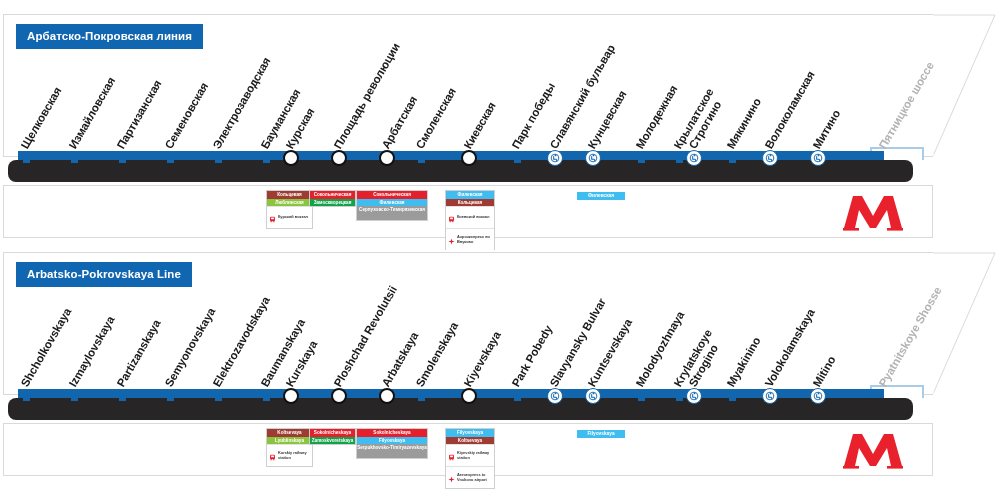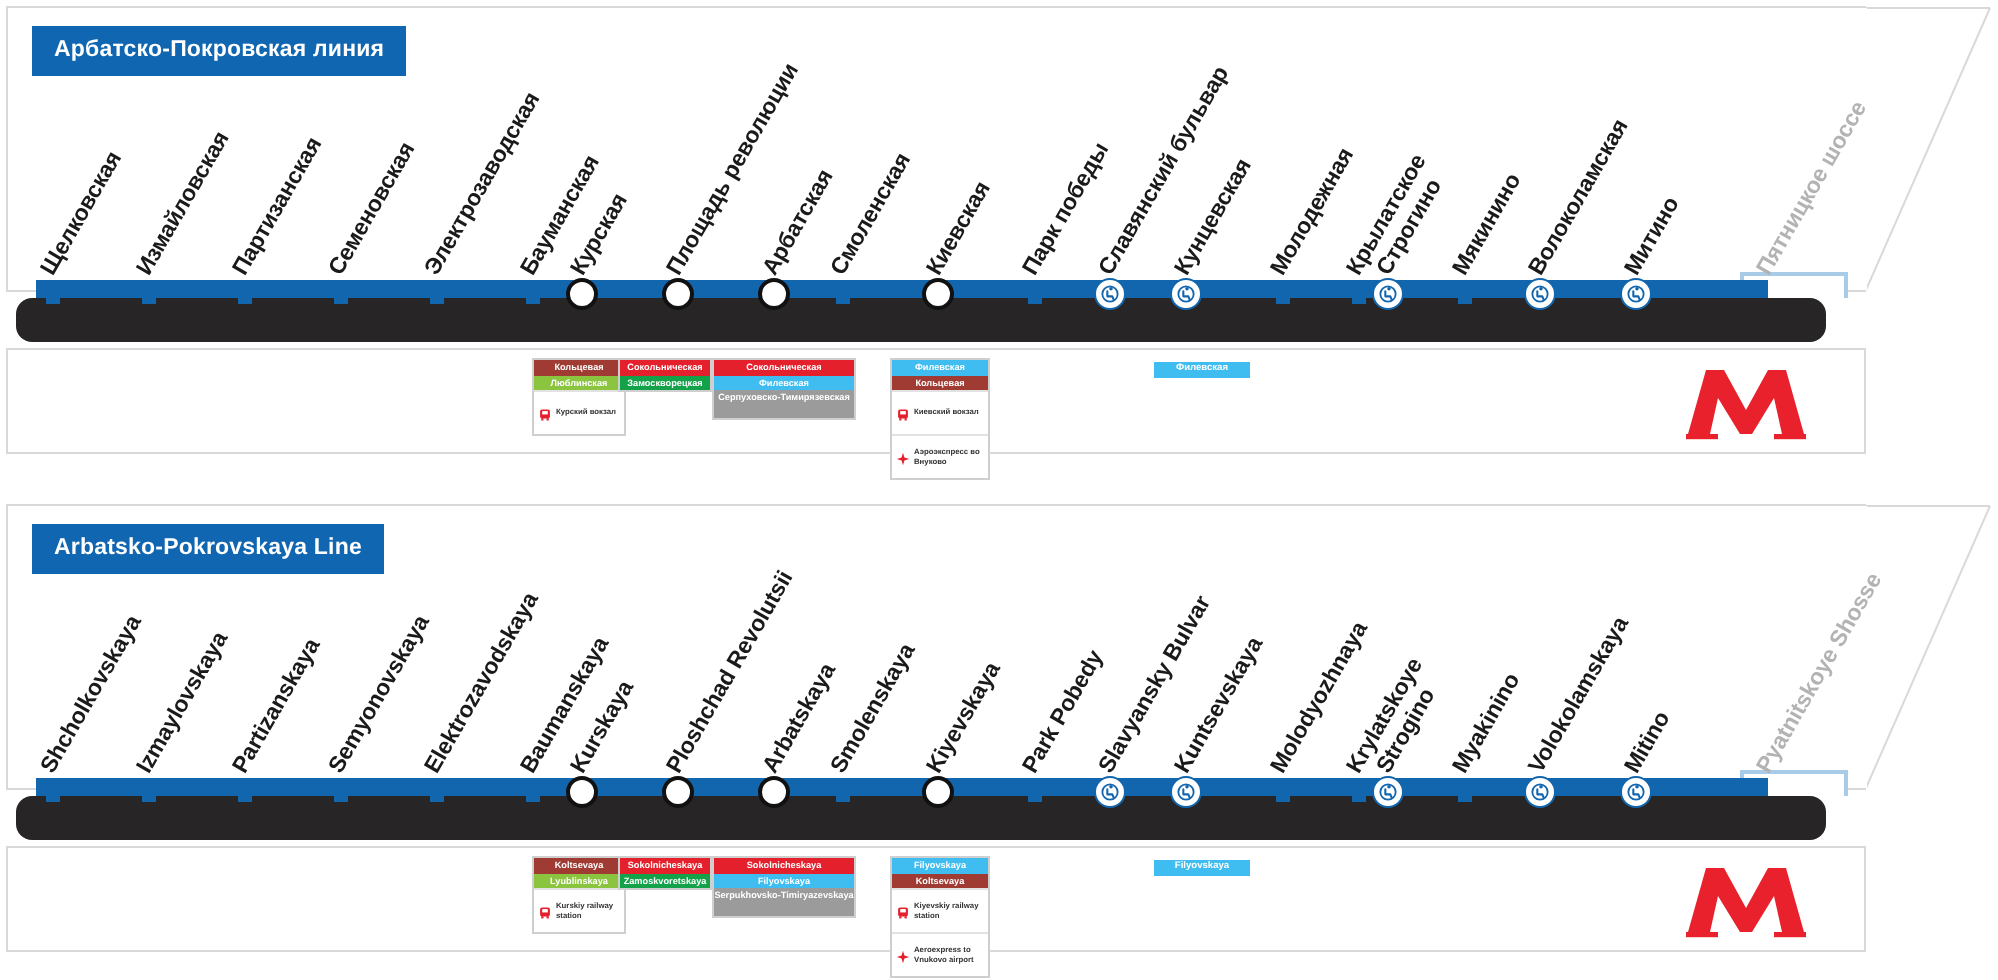--- a/index.html
+++ b/index.html
@@ -10,21 +10,21 @@
     overflow: hidden;
   }
 
   .scheme {
     position: absolute;
     left: 0;
     width: 999px;
     height: 236px;
     background: #ffffff;
   }
-  .scheme.ru { top: 1px; text-decoration: underline; }
+  .scheme.ru { top: 12px; text-decoration: underline; }
   .scheme.en { top: 250px; }
 
   
   .map-card {
     position: absolute;
     left: 3px; top: 2px;
     width: 930px; height: 143px;
     background: #ffffff;
     border: 1px solid #d9d9d9;
     border-right: none;

